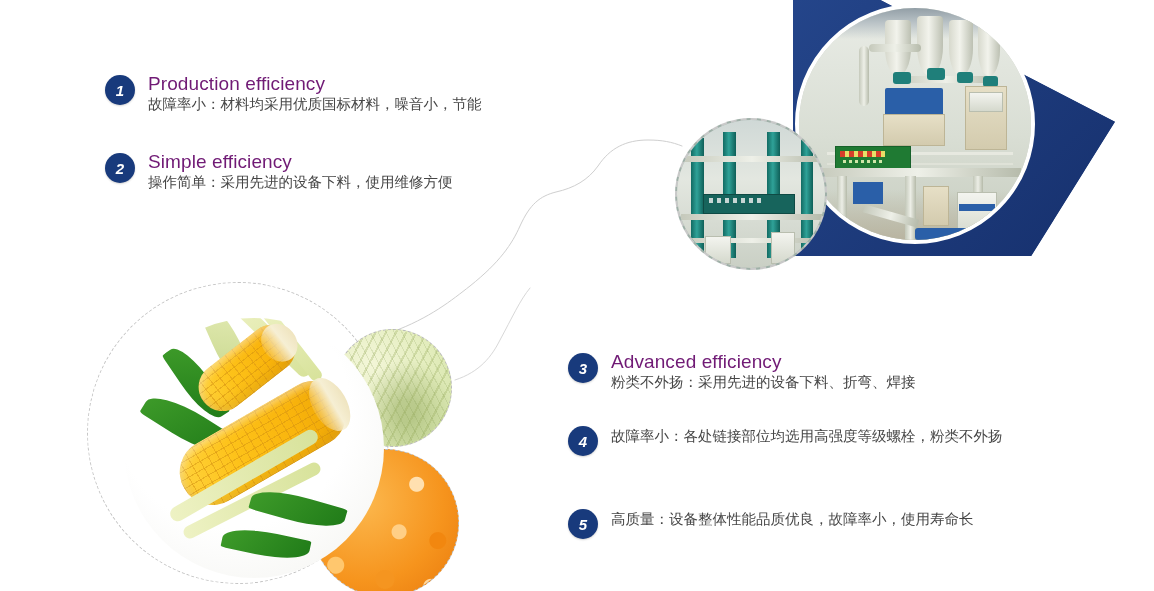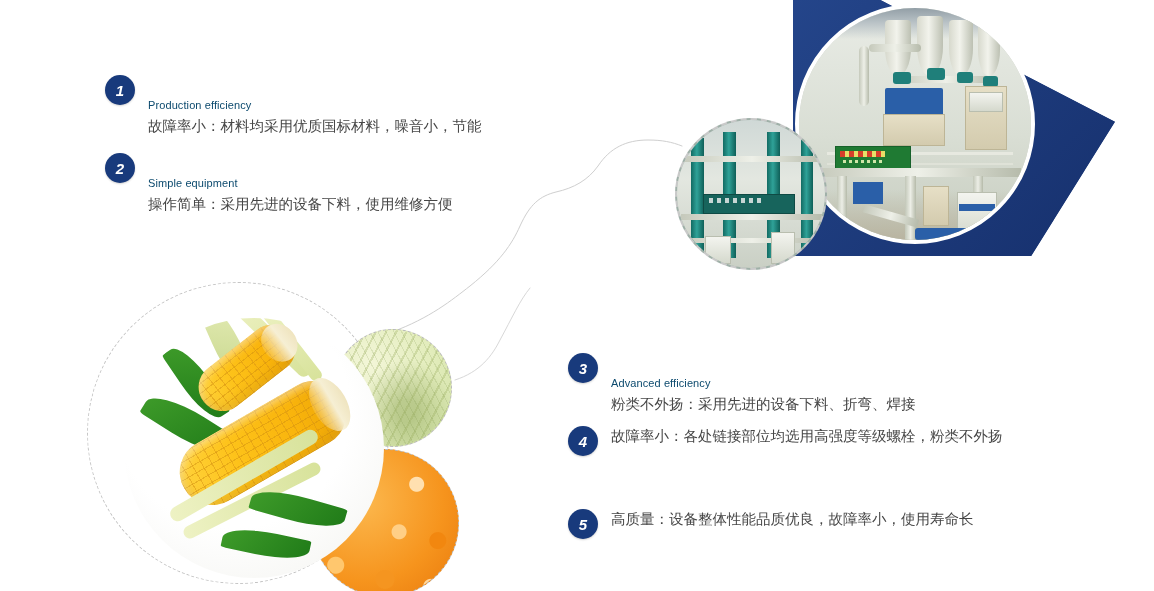--- a/index.html
+++ b/index.html
@@ -37,26 +37,25 @@
     font-weight: bold;
     display: flex;
     align-items: center;
     justify-content: center;
     line-height: 1;
     margin-top: 1px;
     box-shadow: 0 1px 2px rgba(0,0,0,.18);
   }
   .feat-text { padding-top: 0px; }
   .feat-en {
-    color: #0c4a6e;
-    font-size: 11px;
+    color: #701a75;
+    font-size: 19px;
     line-height: 19px;
     letter-spacing: .1px;
     white-space: nowrap;
-    margin-top: 22px;
   }
   .feat-cn {
     color: #464646;
     font-size: 14.5px;
     line-height: 21px;
     margin-top: 1px;
     white-space: nowrap;
     font-family: "DejaVu Sans", "Liberation Sans", sans-serif;
   }
 
@@ -410,21 +409,21 @@
     <div class="badge">1</div>
     <div class="feat-text">
       <div class="feat-en">Production efficiency</div>
       <div class="feat-cn">故障率小：材料均采用优质国标材料，噪音小，节能</div>
     </div>
   </div>
 
   <div class="feature" style="left:105px; top:152px;">
     <div class="badge">2</div>
     <div class="feat-text">
-      <div class="feat-en">Simple equipment</div>
+      <div class="feat-en">Simple efficiency</div>
       <div class="feat-cn">操作简单：采用先进的设备下料，使用维修方便</div>
     </div>
   </div>
 
   <div class="feature" style="left:568px; top:352px;">
     <div class="badge">3</div>
     <div class="feat-text">
       <div class="feat-en">Advanced efficiency</div>
       <div class="feat-cn">粉类不外扬：采用先进的设备下料、折弯、焊接</div>
     </div>

